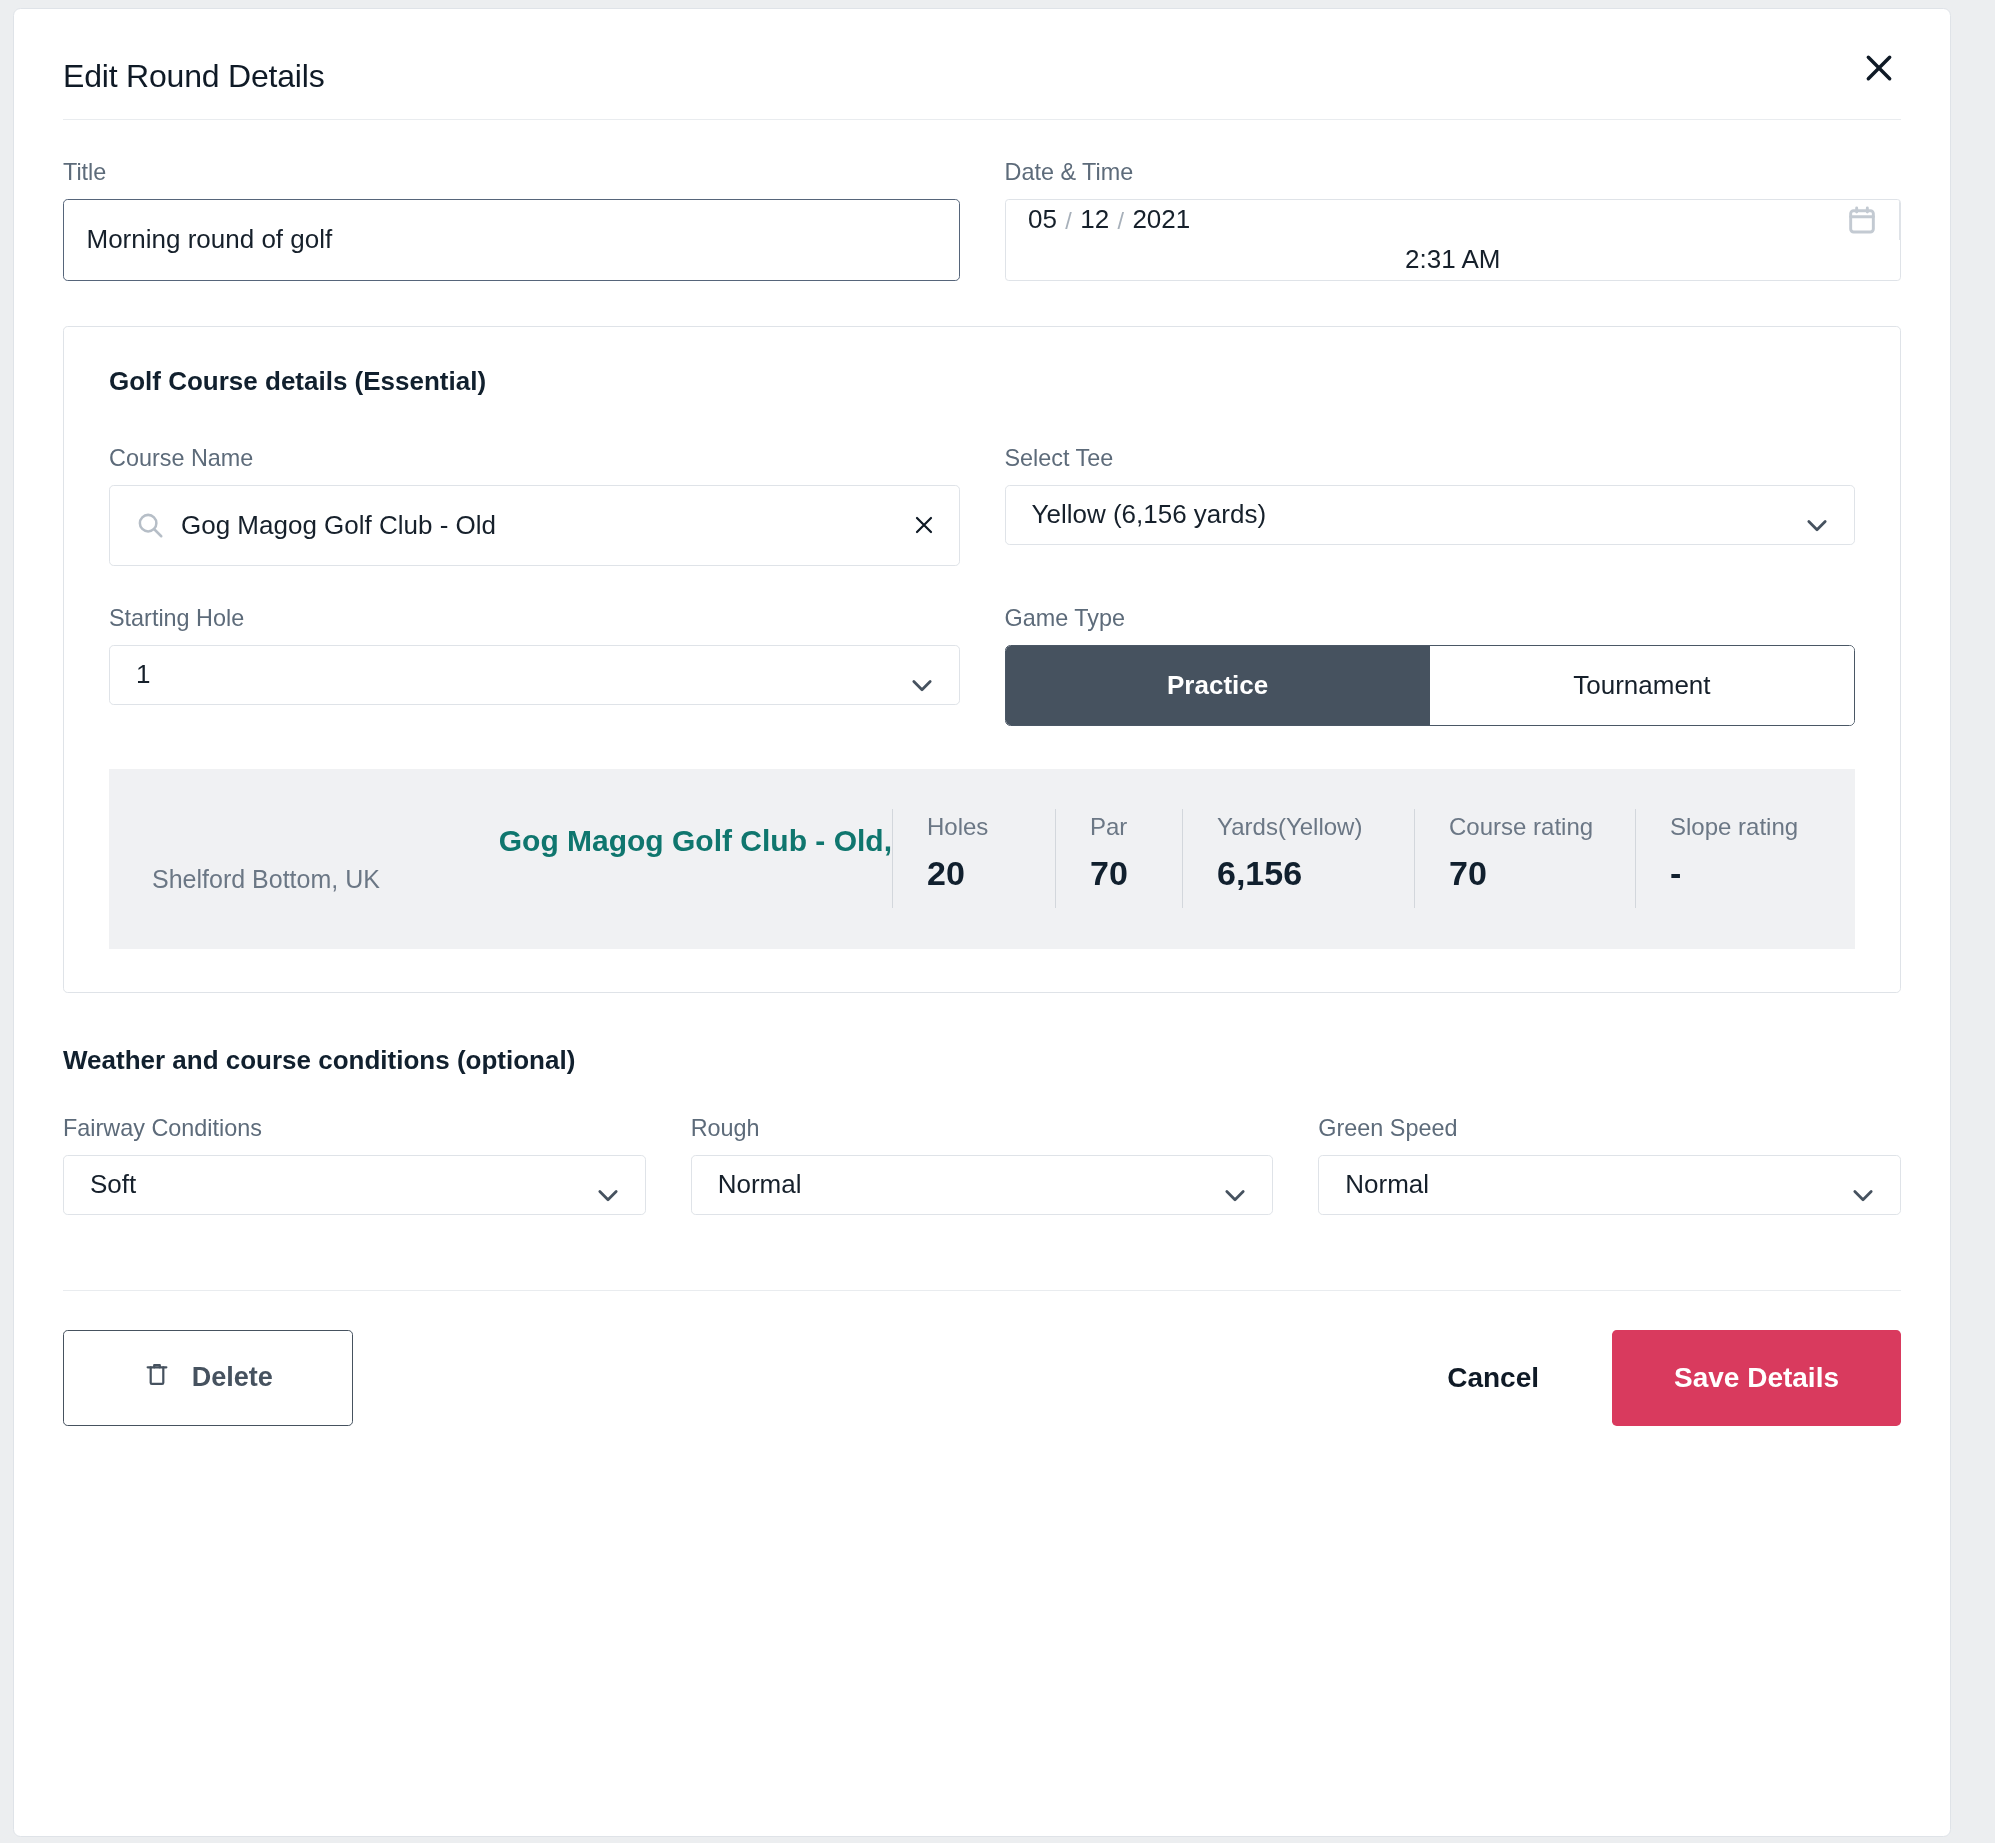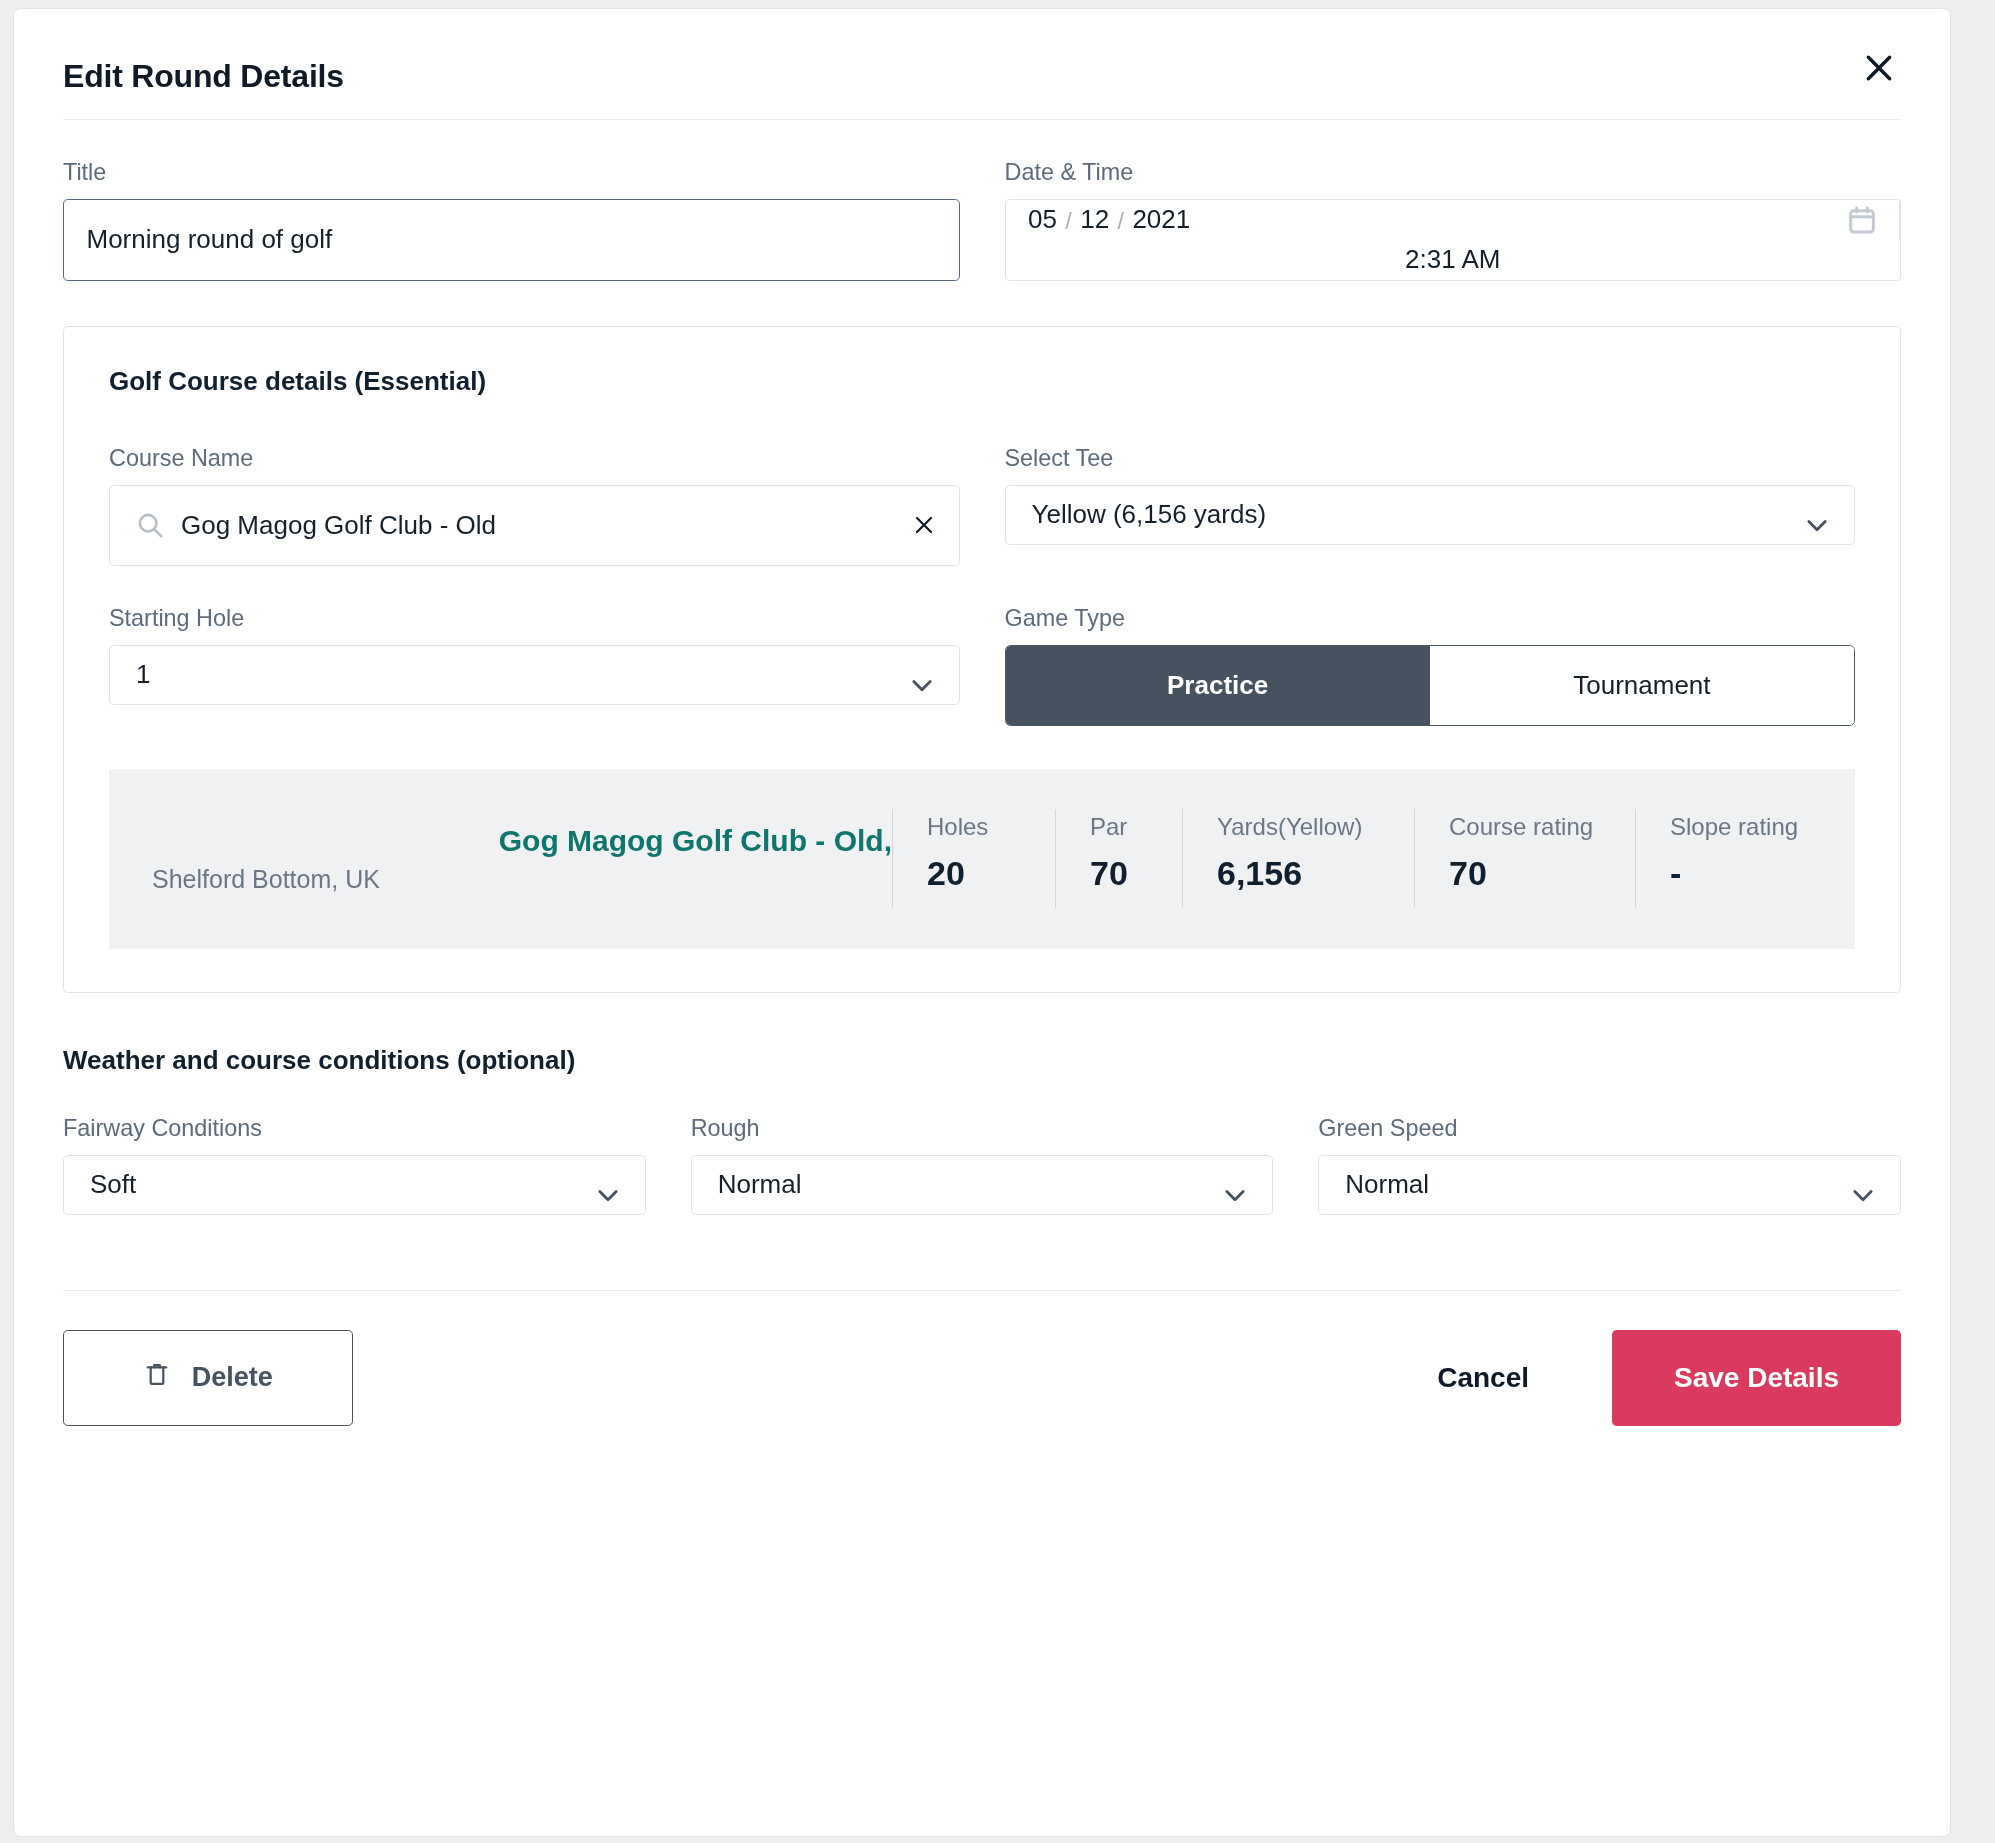--- a/index.html
+++ b/index.html
@@ -40,21 +40,21 @@
   
   .modal-header {
     position: relative;
     padding-top: 49px;
     padding-bottom: 24px;
     border-bottom: 1.9px solid #e9ecef;
     margin: 0 0 0 0;
   }
   .modal-title {
     font-size: 32px;
-    font-weight: 700;
+    font-weight: 400;
     color: #0f1a26;
     letter-spacing: -0.2px;
   }
   .close-btn {
     position: absolute;
     right: 0px;
     top: 37px;
     width: 45px;
     height: 45px;
     display: flex;
@@ -330,21 +330,21 @@
     background: #fff;
     color: #46525f;
     font-size: 27px;
     font-weight: 700;
     cursor: pointer;
     font-family: "Liberation Sans", sans-serif;
   }
   .footer-right {
     display: flex;
     align-items: center;
-    gap: 10px;
+    gap: 0px;
   }
   .btn-cancel {
     background: none;
     border: none;
     font-size: 28px;
     font-weight: 700;
     color: #0f1a26;
     cursor: pointer;
     padding: 0 73px 0 0;
     font-family: "Liberation Sans", sans-serif;

